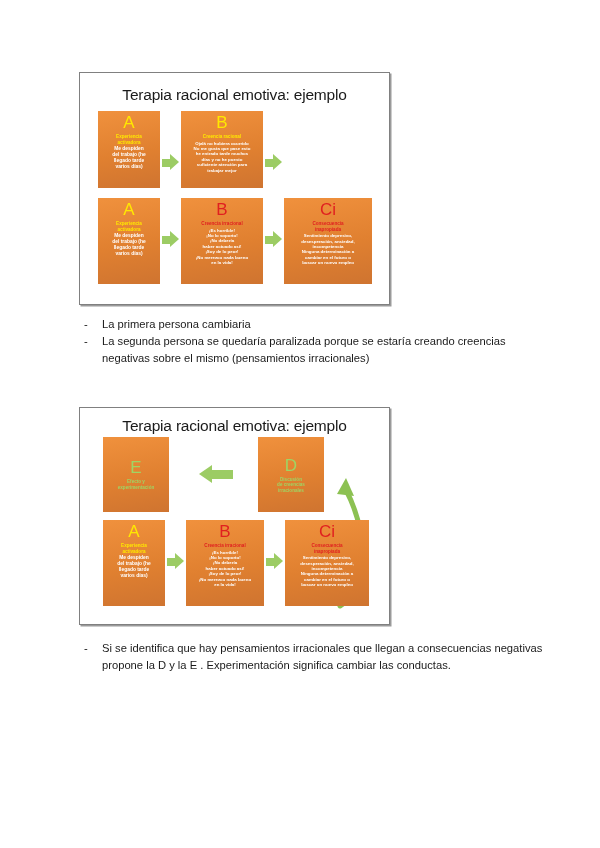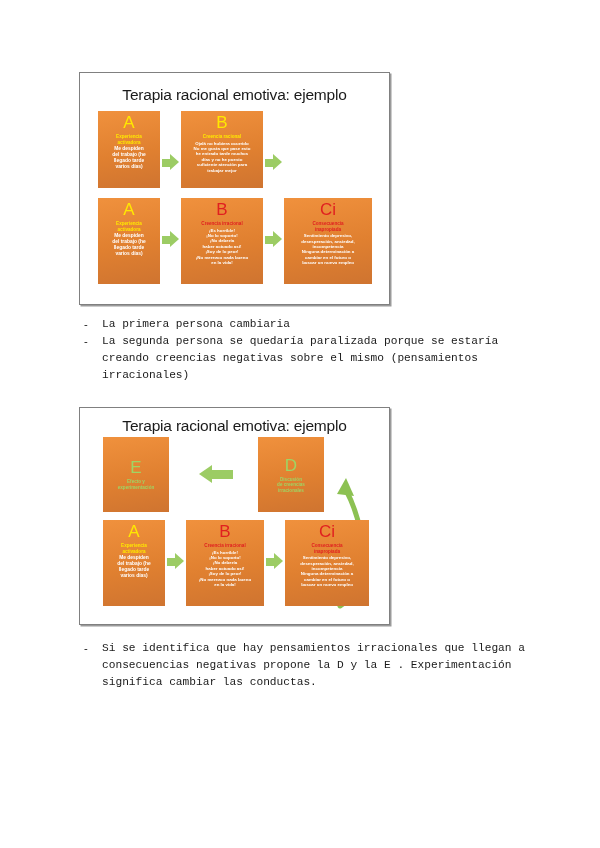--- a/index.html
+++ b/index.html
@@ -110,21 +110,21 @@
     color: #1a1a1a;
     font-family: "Liberation Sans", sans-serif;
   }
   .bullet-row { display: flex; align-items: flex-start; }
   .bullet-dash {
     width: 22px;
     flex: 0 0 22px;
     text-align: left;
     padding-left: 4px;
   }
-  .bullet-text { flex: 1 1 auto; font-family: Liberation Mono, monospace; }
+  .bullet-text { flex: 1 1 auto; }
 </style>
 </head>
 <body>
 
 <div class="page">
 
   <div class="slide" id="slide-1">
     <div class="slide-title">Terapia racional emotiva: ejemplo</div>
 
     <div class="box" style="left:18px; top:38px; width:62px; height:77px;">

